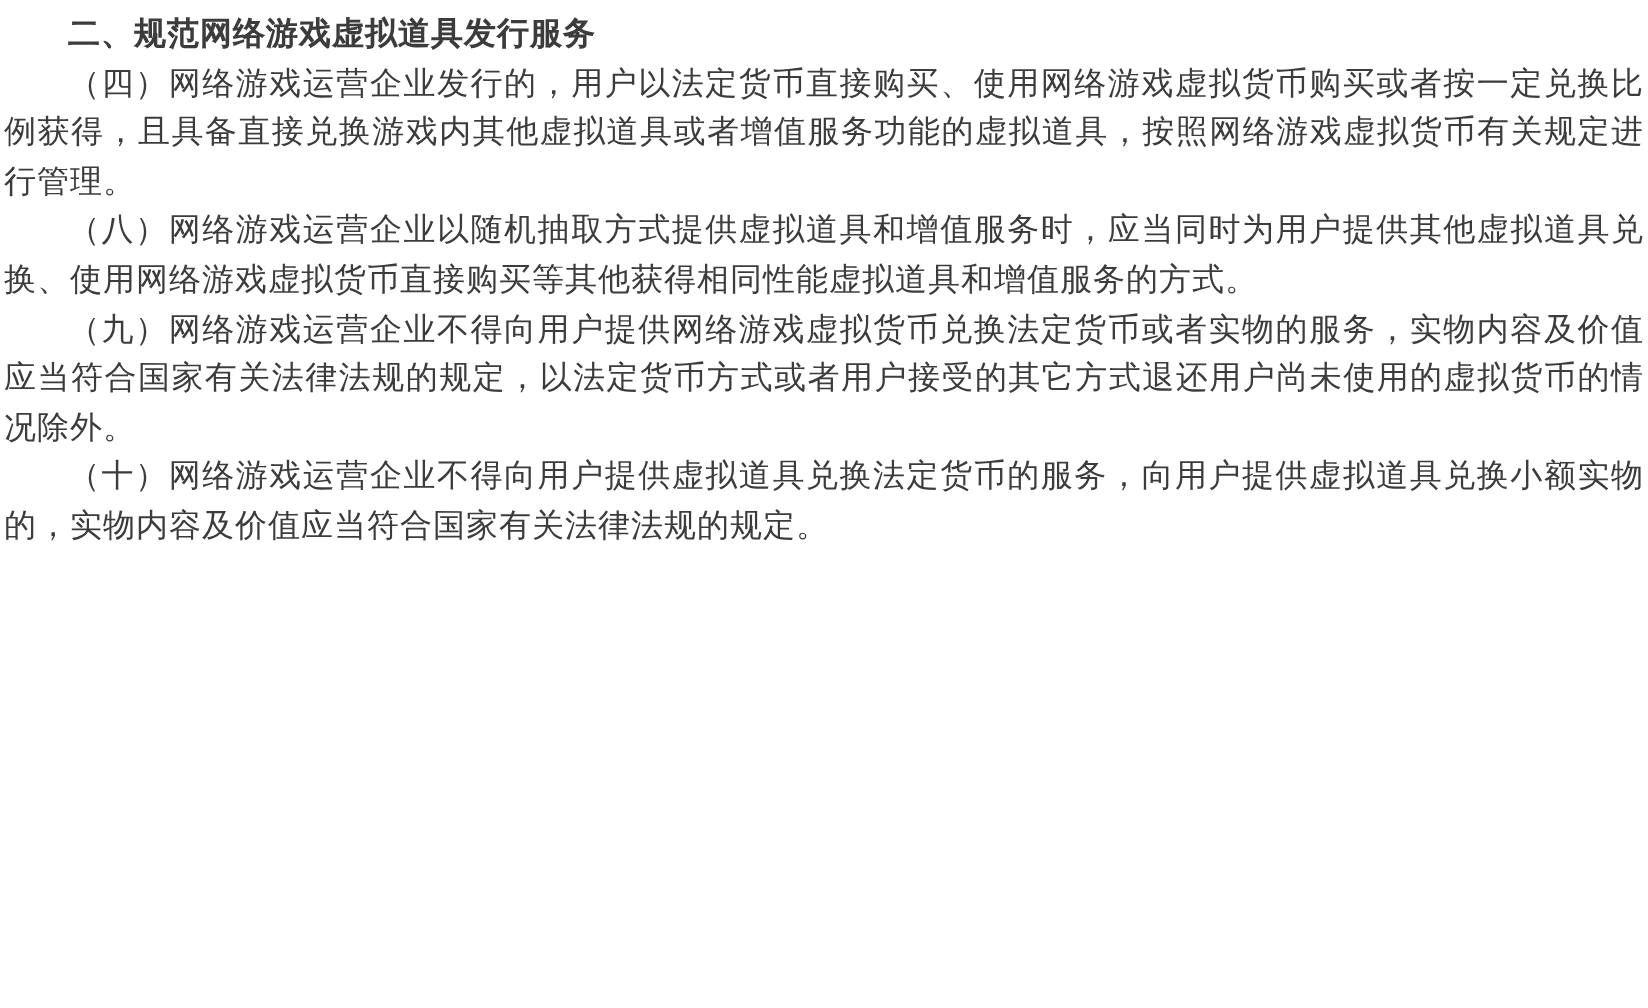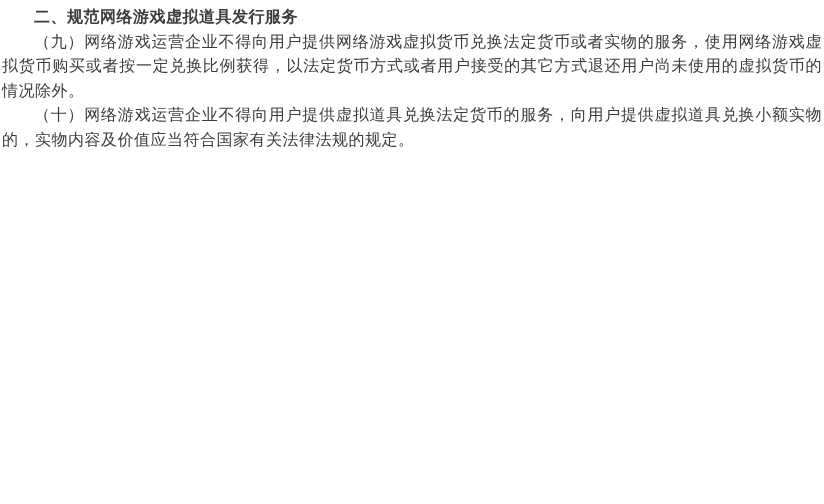--- a/index.html
+++ b/index.html
@@ -35,15 +35,17 @@
   .para {
     margin: 0;
     text-indent: 2em;
   }
 </style>
 </head>
 <body>
 
 <div class="page">
   <h2 class="heading">二、规范网络游戏虚拟道具发行服务</h2>
-  <p class="para">（九）网络游戏运营企业不得向用户提供网络游戏虚拟货币兑换法定货币或者实物的服务，使用网络游戏虚拟货币购买或者按一定兑换比例获得，以法定货币方式或者用户接受的其它方式退还用户尚未使用的虚拟货币的情况除外。</p>
+  <p class="para">（四）网络游戏运营企业发行的，用户以法定货币直接购买、使用网络游戏虚拟货币购买或者按一定兑换比例获得，且具备直接兑换游戏内其他虚拟道具或者增值服务功能的虚拟道具，按照网络游戏虚拟货币有关规定进行管理。</p>
+  <p class="para">（八）网络游戏运营企业以随机抽取方式提供虚拟道具和增值服务时，应当同时为用户提供其他虚拟道具兑换、使用网络游戏虚拟货币直接购买等其他获得相同性能虚拟道具和增值服务的方式。</p>
+  <p class="para">（九）网络游戏运营企业不得向用户提供网络游戏虚拟货币兑换法定货币或者实物的服务，实物内容及价值应当符合国家有关法律法规的规定，以法定货币方式或者用户接受的其它方式退还用户尚未使用的虚拟货币的情况除外。</p>
   <p class="para">（十）网络游戏运营企业不得向用户提供虚拟道具兑换法定货币的服务，向用户提供虚拟道具兑换小额实物的，实物内容及价值应当符合国家有关法律法规的规定。</p>
 </div>
 
 </body></html>

